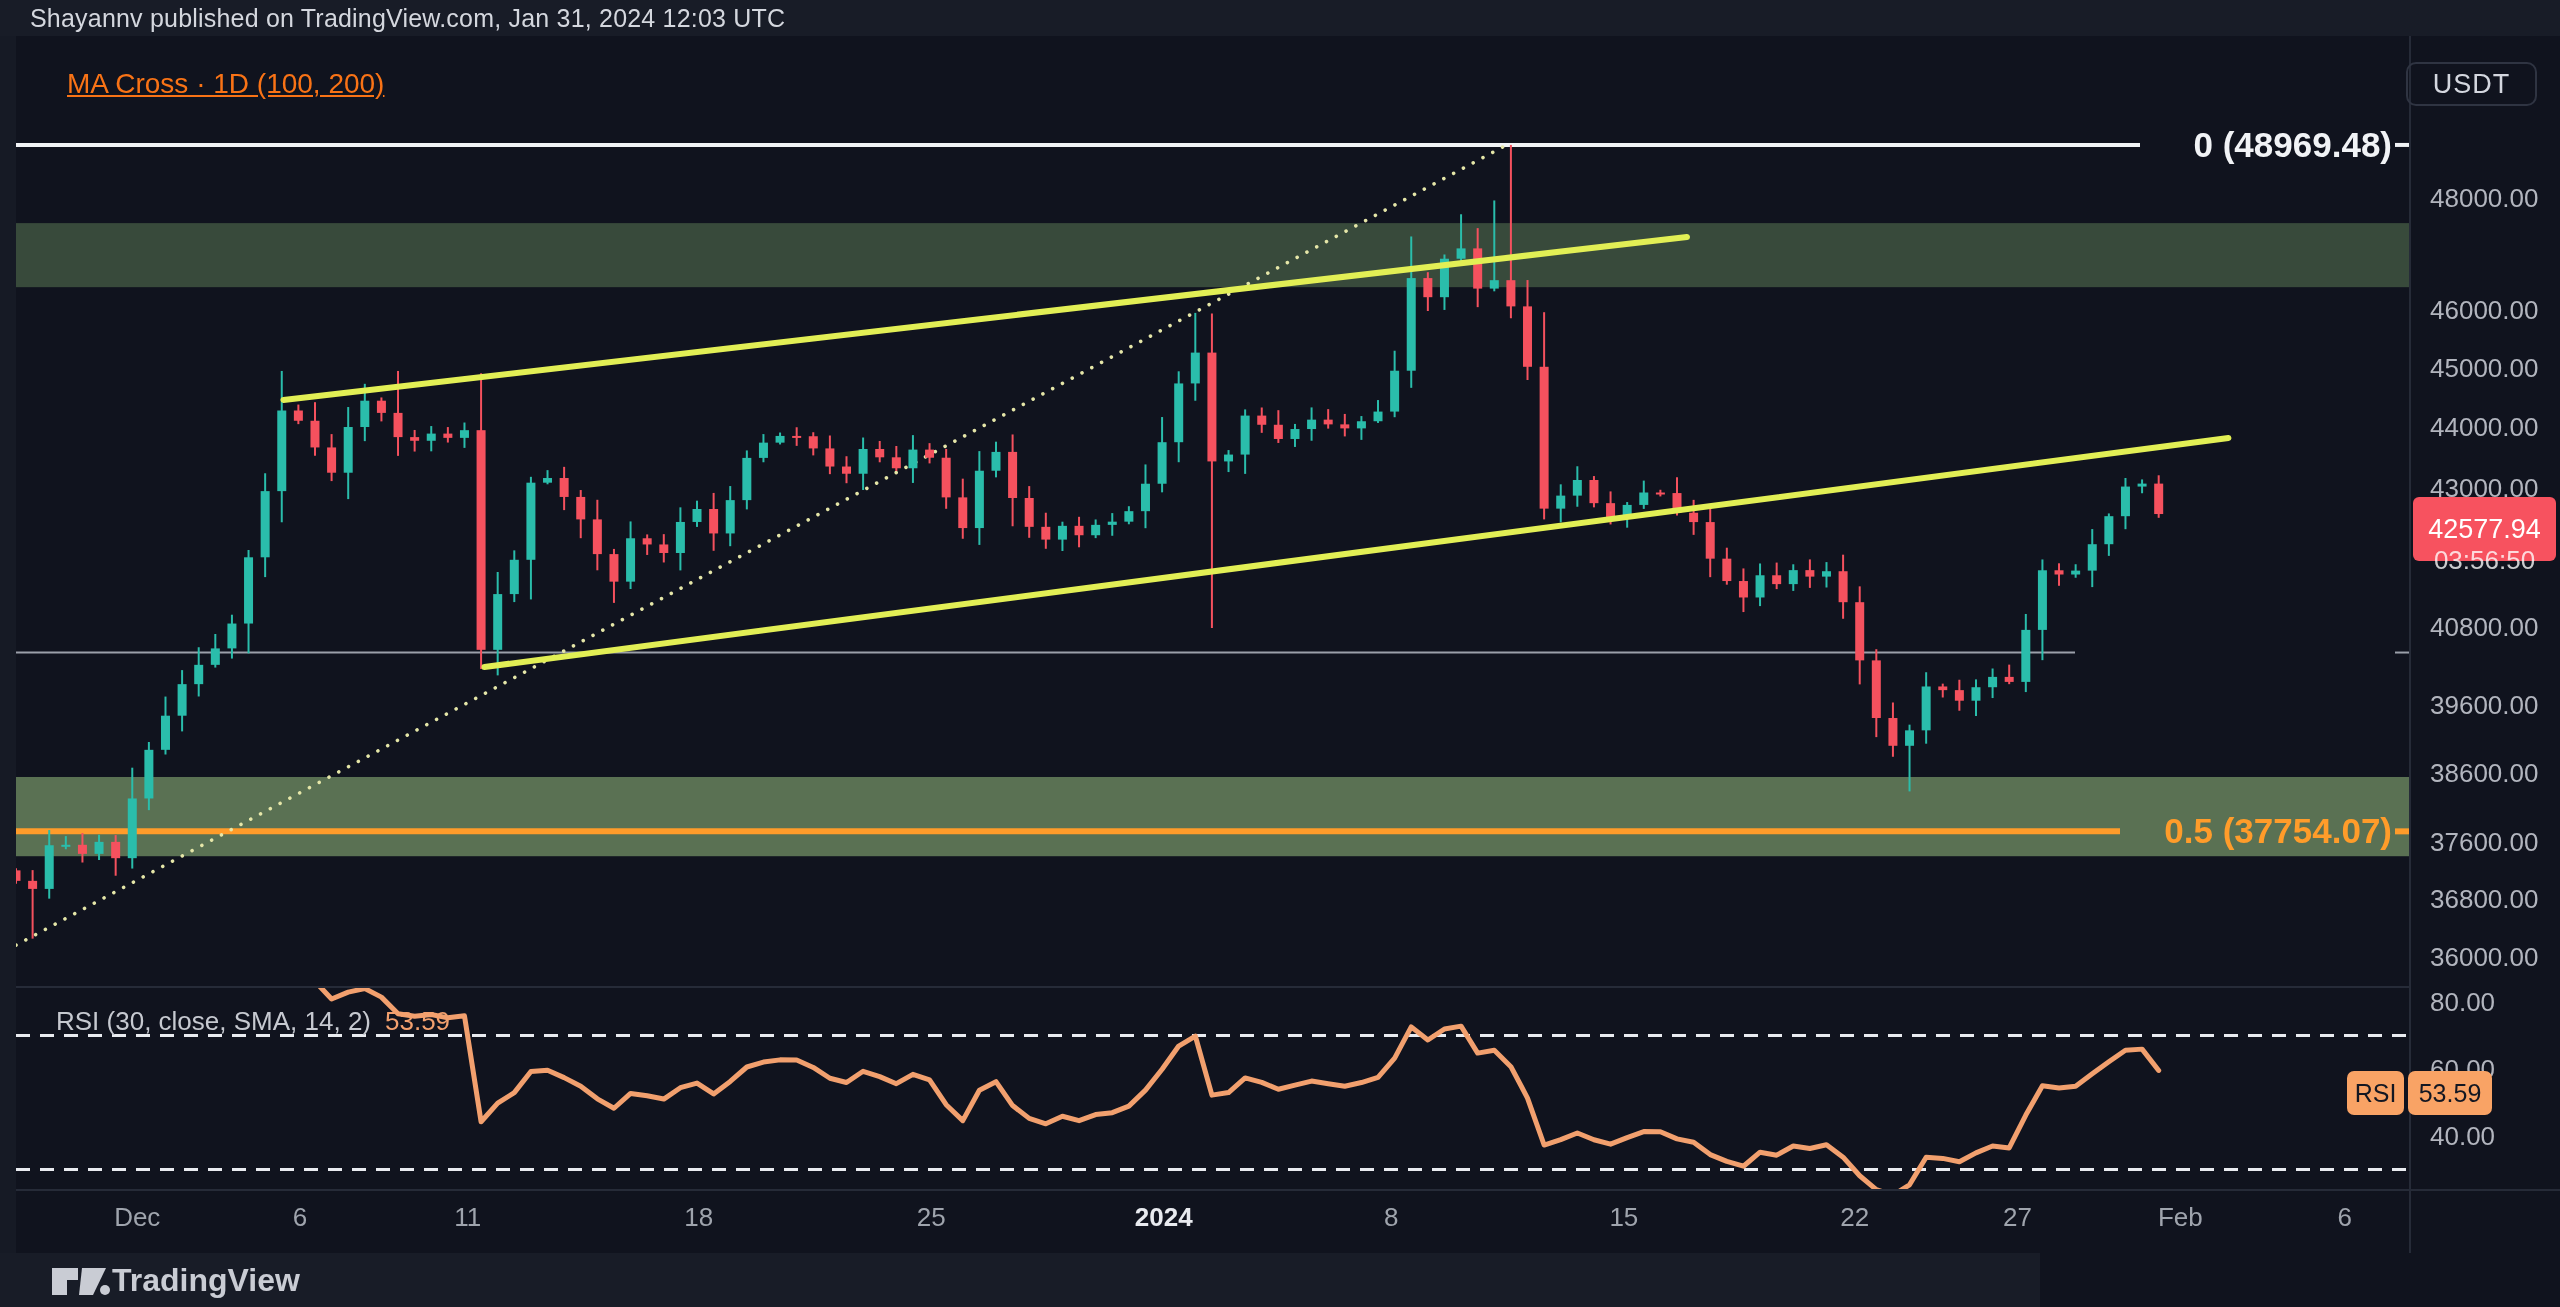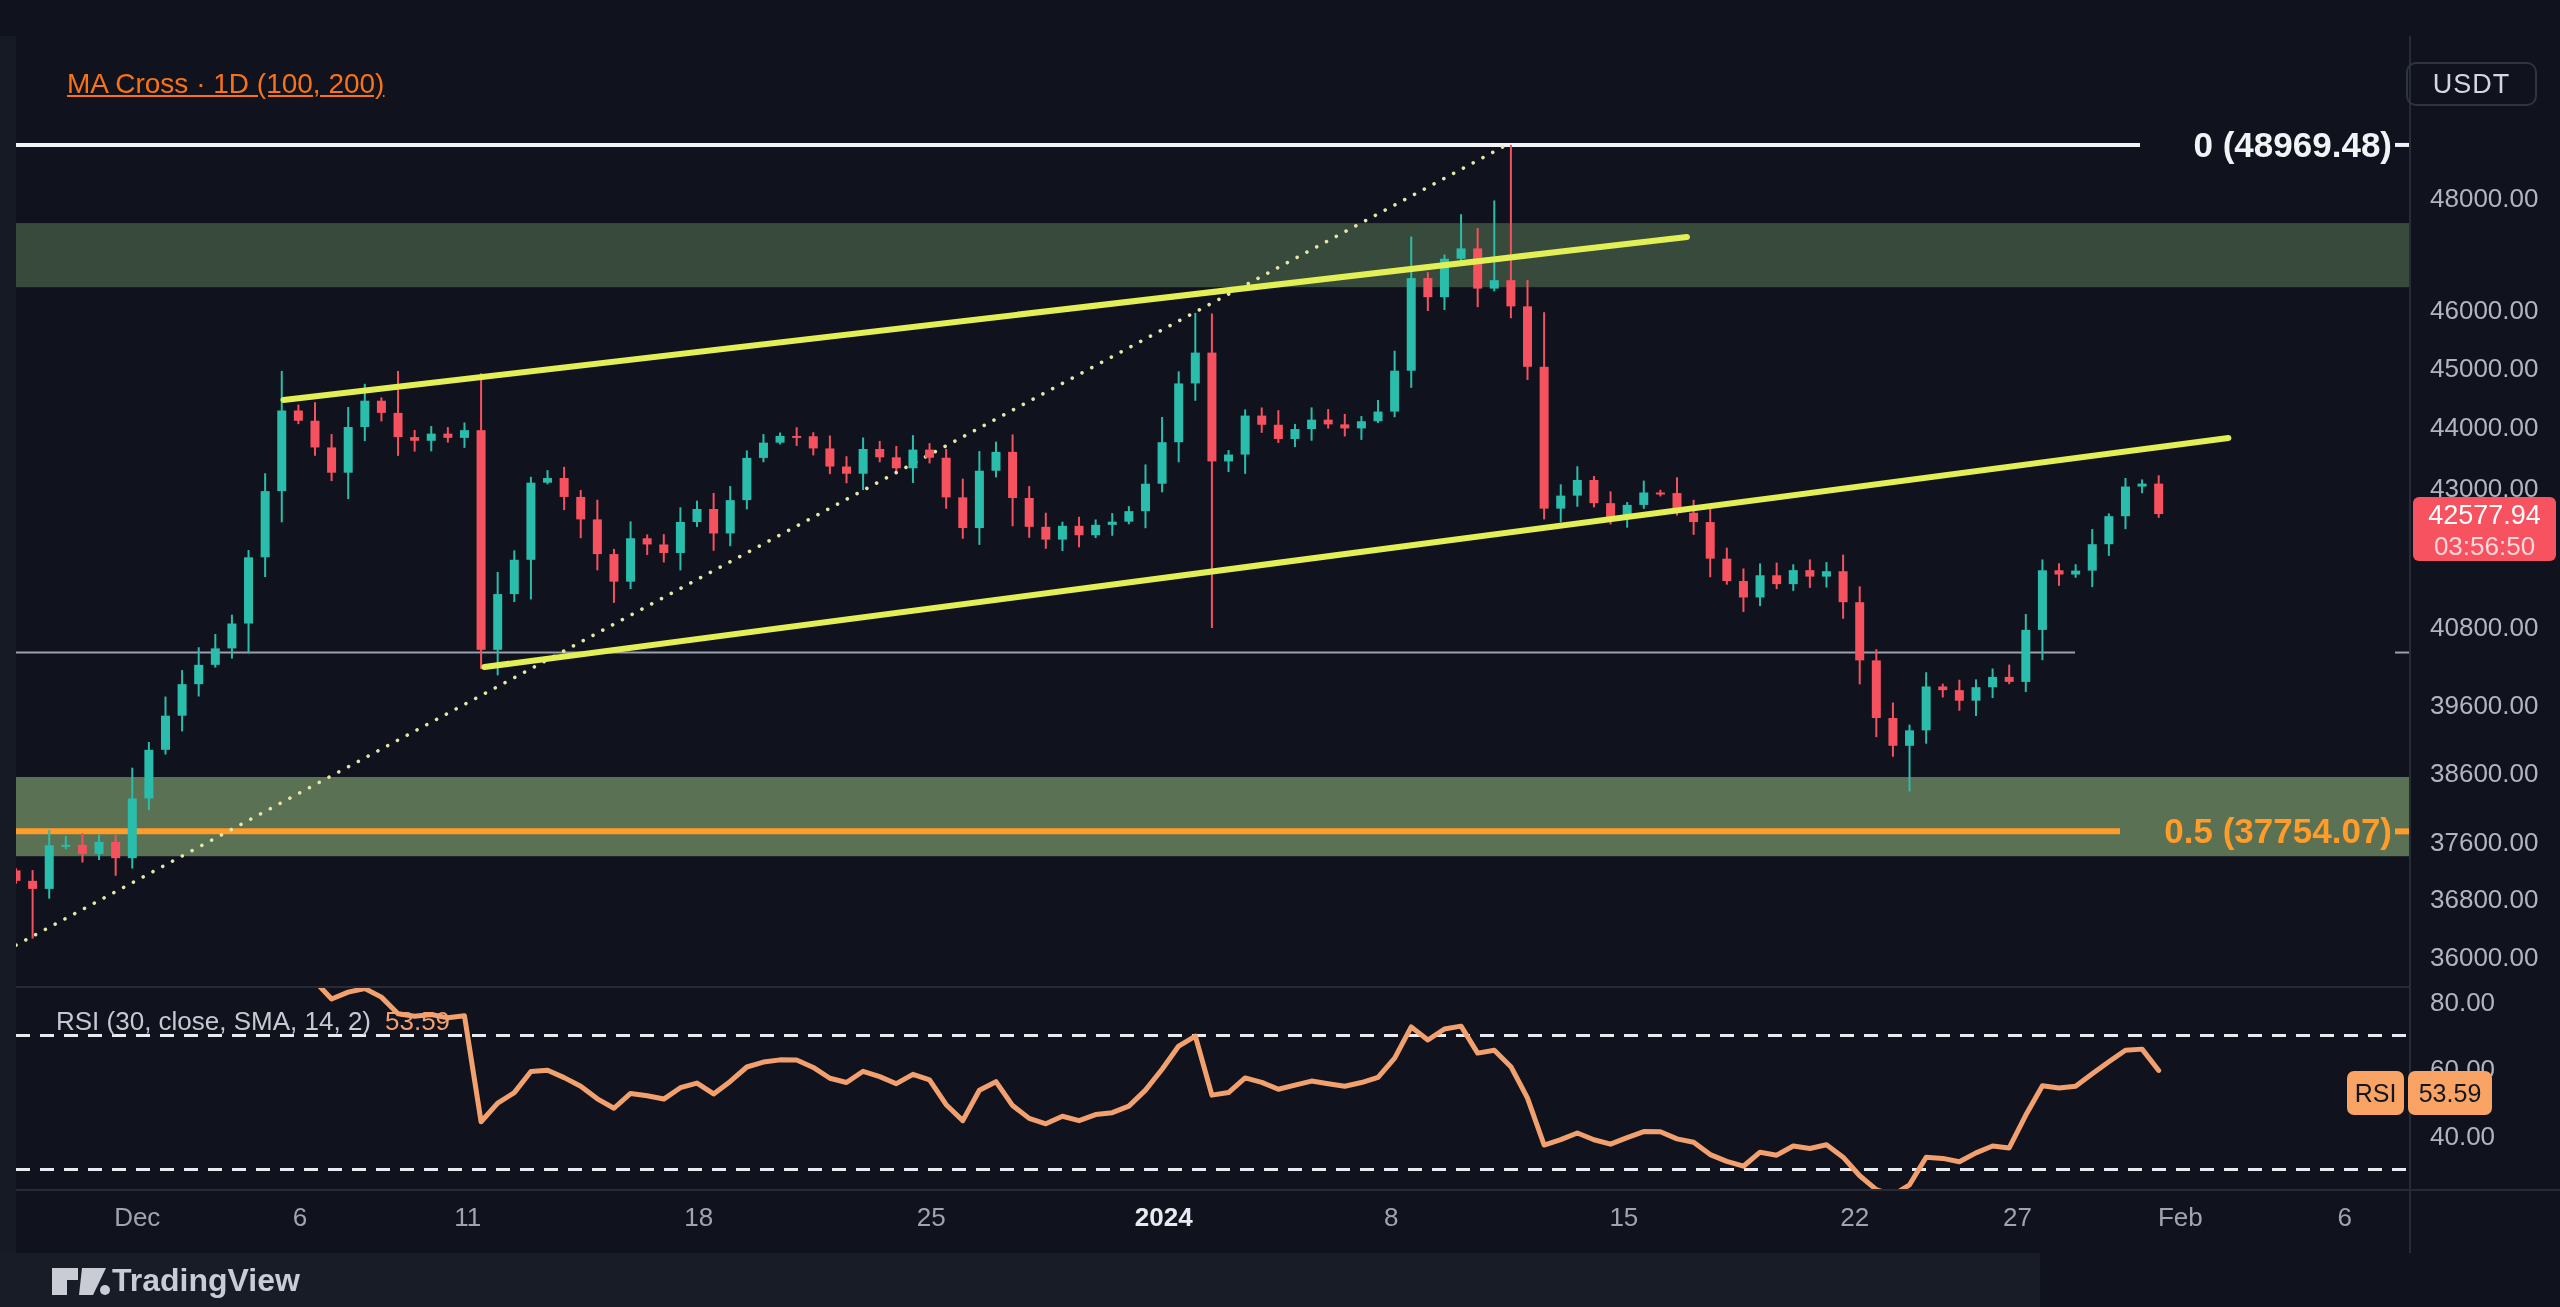--- a/index.html
+++ b/index.html
@@ -14,35 +14,38 @@
   .toolbar-label{position:absolute;left:67px;top:68px;font-size:28px;color:#f97316;text-decoration:underline;}
   .usdt{position:absolute;left:2406px;top:62px;width:131px;height:44px;border:2px solid #2f3442;
         border-radius:10px;color:#d4d7df;font-size:27px;letter-spacing:1px;display:flex;
         align-items:center;justify-content:center;background:transparent;cursor:pointer;}
   .fib{position:absolute;width:480px;text-align:right;font-size:35px;font-weight:700;}
   .fib0{left:1912px;top:125px;color:#f1f3f6;}
   .fib382{left:1912px;top:632px;color:#80858f;}
   .fib50{left:1912px;top:811px;color:#ff9c2a;}
   .price-badge{position:absolute;left:2413px;top:497px;width:143px;height:64px;background:#f7525f;
         border-radius:6px;text-align:center;color:#fff;}
-  .price-badge .l1{display:block;font-size:27px;margin-top:3px;}
+  .price-badge .l1{display:block;font-size:27px;margin-top:17px;}
   .price-badge .l2{display:block;font-size:26px;color:rgba(255,255,255,.78);}
   .rsi-label{position:absolute;left:56px;top:1006px;font-size:26px;color:#c6c9d0;}
   .rsi-label .val{color:#f2a06e;margin-left:14px;}
   .chip{position:absolute;height:44px;border-radius:7px;background:#f9a365;color:#131722;
         font-size:25px;display:flex;align-items:center;justify-content:center;}
   .chip-rsi{left:2347px;top:1071px;width:57px;}
   .chip-val{left:2408px;top:1071px;width:84px;font-weight:400;}
   svg.chart{position:absolute;left:0;top:36px;}
 </style>
 </head>
 <body>
 
 <div class="stage">
 
+  <div class="hdr">
+    <span>Shayannv published on TradingView.com, Jan 31, 2024 12:03 UTC</span>
+  </div>
 
   <svg class="chart" width="2560" height="1271" viewBox="0 36 2560 1271" id="chartsvg">
       <defs>
         <clipPath id="cpP">
           <rect x="0" y="38" width="2410" height="948"></rect>
         </clipPath>
         <clipPath id="cpR">
           <rect x="0" y="988" width="2410" height="201"></rect>
         </clipPath>
       </defs>

